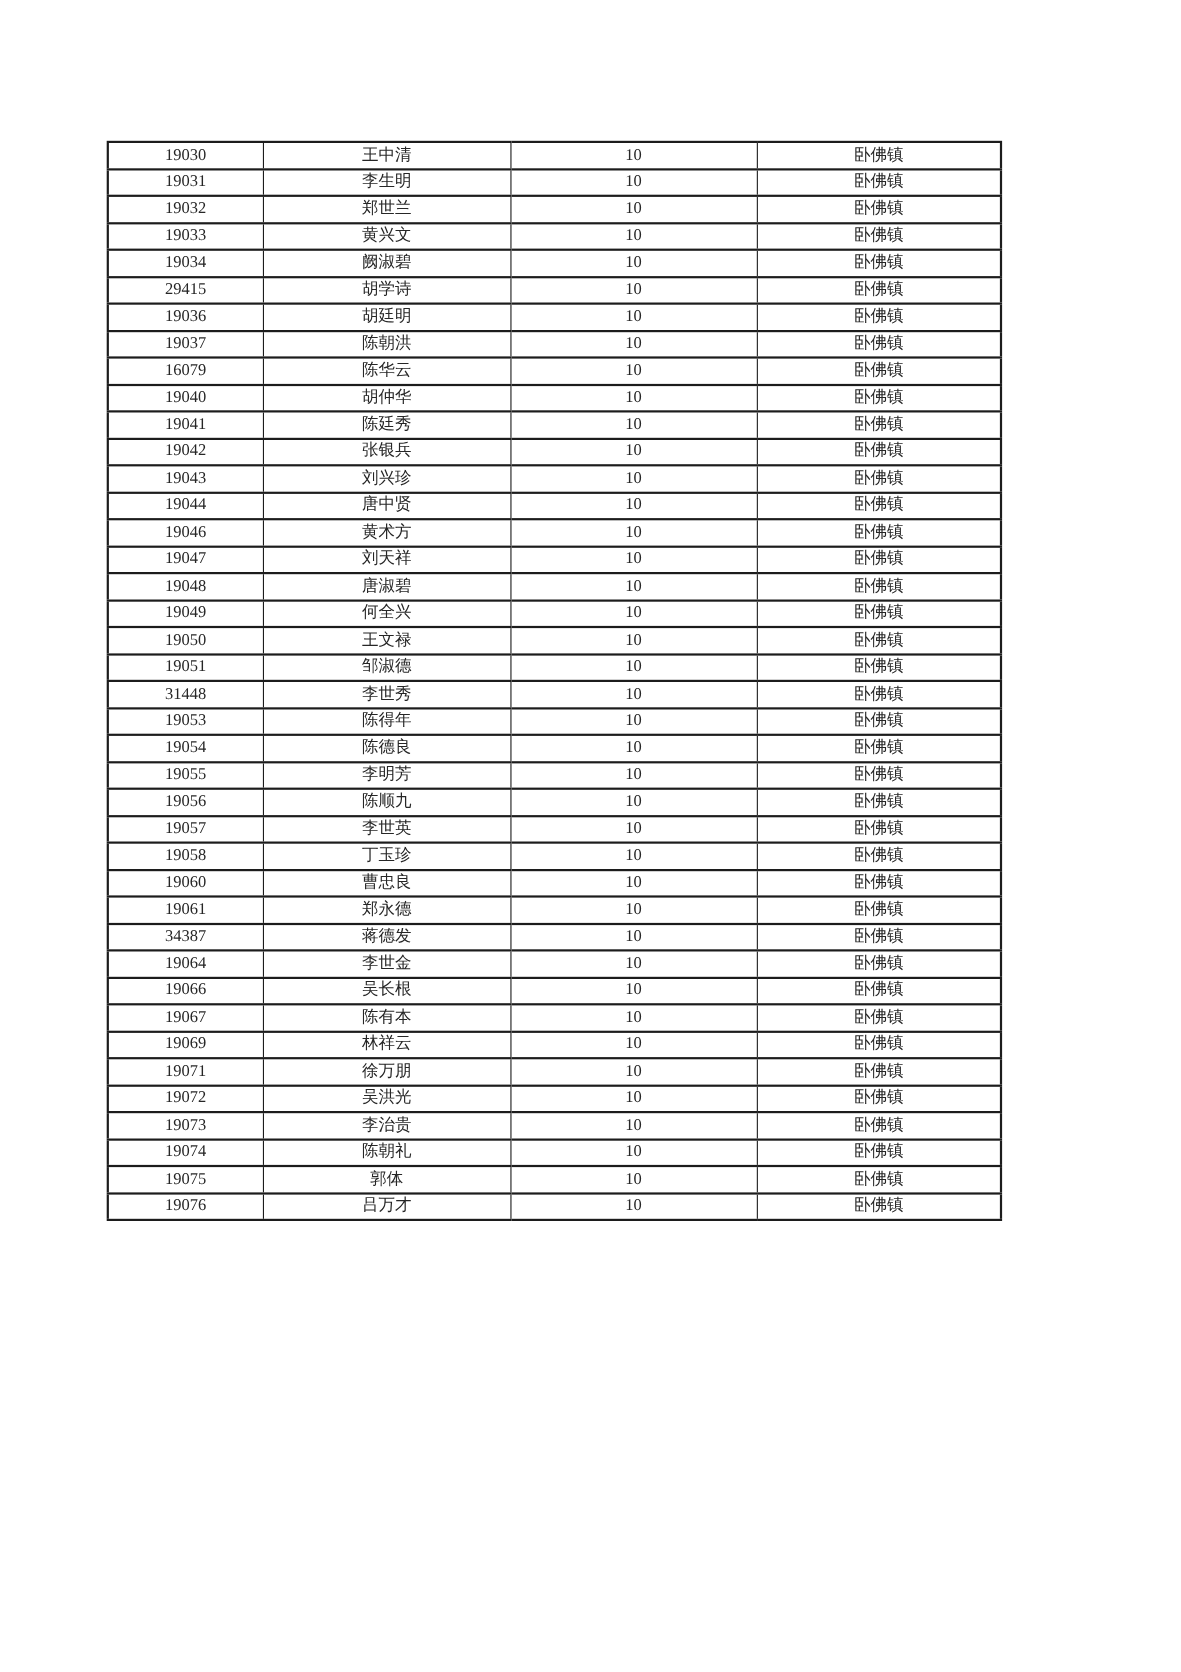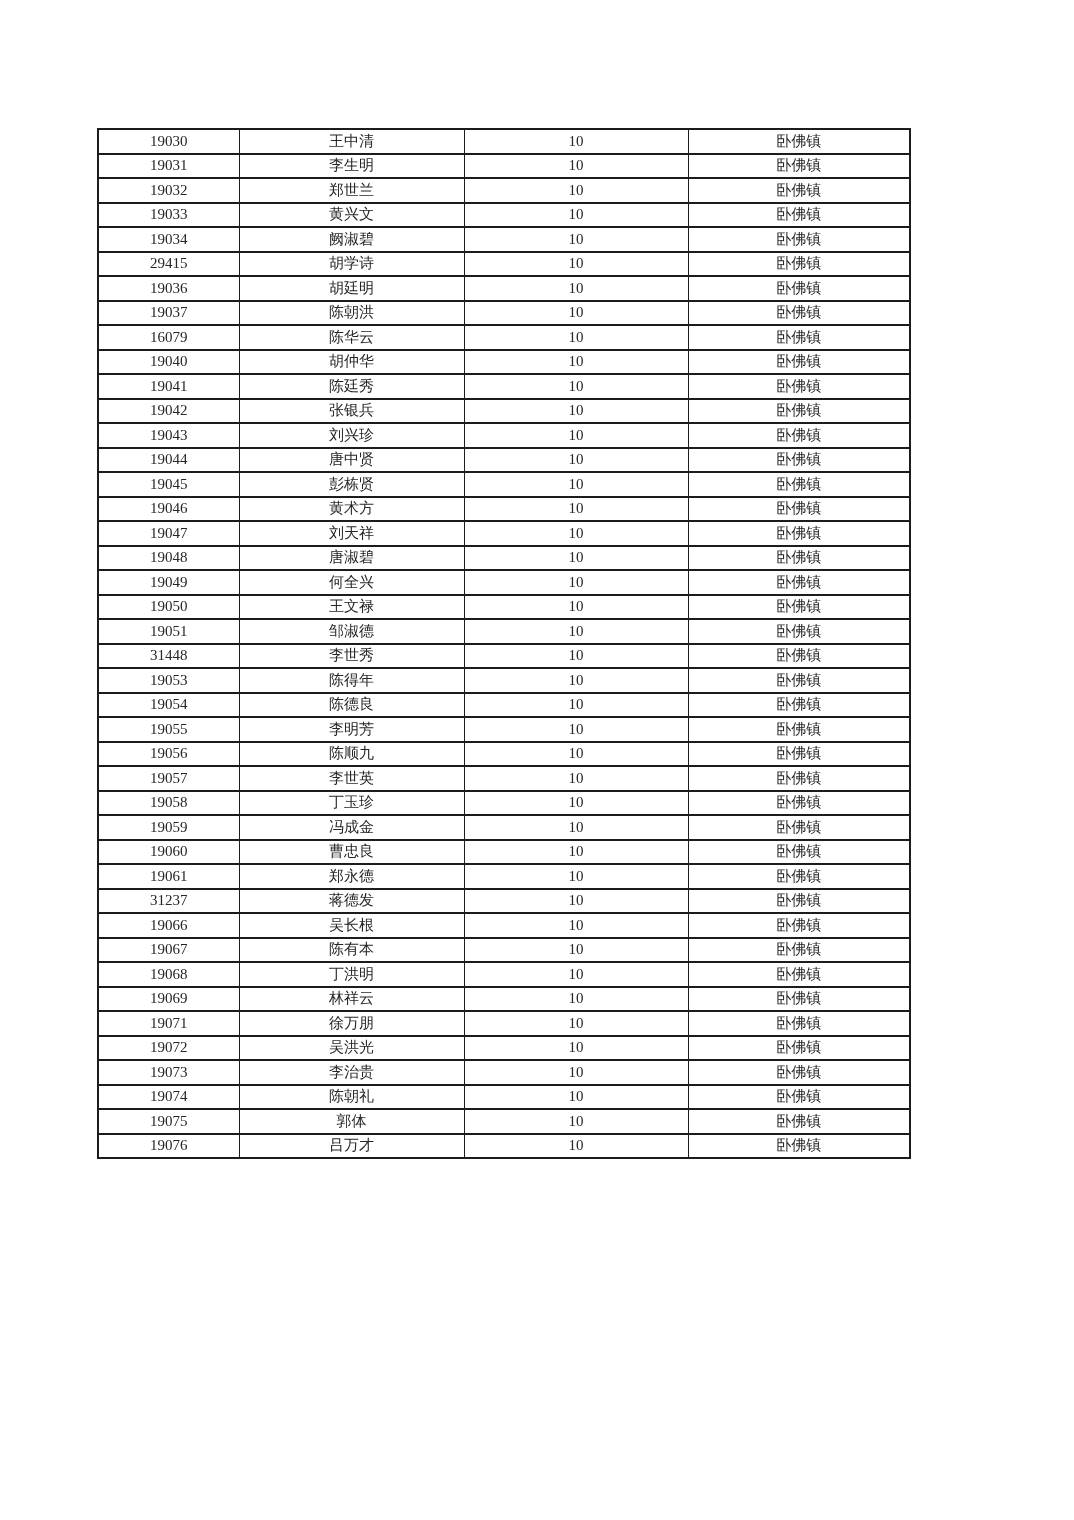--- a/index.html
+++ b/index.html
@@ -140,26 +140,20 @@
           <td>10</td>
           <td>卧佛镇</td>
         </tr>
         <tr>
           <td>19044</td>
           <td>唐中贤</td>
           <td>10</td>
           <td>卧佛镇</td>
         </tr>
         <tr>
-          <td>19045</td>
-          <td>彭栋贤</td>
-          <td>10</td>
-          <td>卧佛镇</td>
-        </tr>
-        <tr>
           <td>19046</td>
           <td>黄术方</td>
           <td>10</td>
           <td>卧佛镇</td>
         </tr>
         <tr>
           <td>19047</td>
           <td>刘天祥</td>
           <td>10</td>
           <td>卧佛镇</td>
@@ -224,58 +218,52 @@
           <td>10</td>
           <td>卧佛镇</td>
         </tr>
         <tr>
           <td>19058</td>
           <td>丁玉珍</td>
           <td>10</td>
           <td>卧佛镇</td>
         </tr>
         <tr>
-          <td>19059</td>
-          <td>冯成金</td>
-          <td>10</td>
-          <td>卧佛镇</td>
-        </tr>
-        <tr>
           <td>19060</td>
           <td>曹忠良</td>
           <td>10</td>
           <td>卧佛镇</td>
         </tr>
         <tr>
           <td>19061</td>
           <td>郑永德</td>
           <td>10</td>
           <td>卧佛镇</td>
         </tr>
         <tr>
-          <td>31237</td>
+          <td>34387</td>
           <td>蒋德发</td>
+          <td>10</td>
+          <td>卧佛镇</td>
+        </tr>
+        <tr>
+          <td>19064</td>
+          <td>李世金</td>
           <td>10</td>
           <td>卧佛镇</td>
         </tr>
         <tr>
           <td>19066</td>
           <td>吴长根</td>
           <td>10</td>
           <td>卧佛镇</td>
         </tr>
         <tr>
           <td>19067</td>
           <td>陈有本</td>
-          <td>10</td>
-          <td>卧佛镇</td>
-        </tr>
-        <tr>
-          <td>19068</td>
-          <td>丁洪明</td>
           <td>10</td>
           <td>卧佛镇</td>
         </tr>
         <tr>
           <td>19069</td>
           <td>林祥云</td>
           <td>10</td>
           <td>卧佛镇</td>
         </tr>
         <tr>

